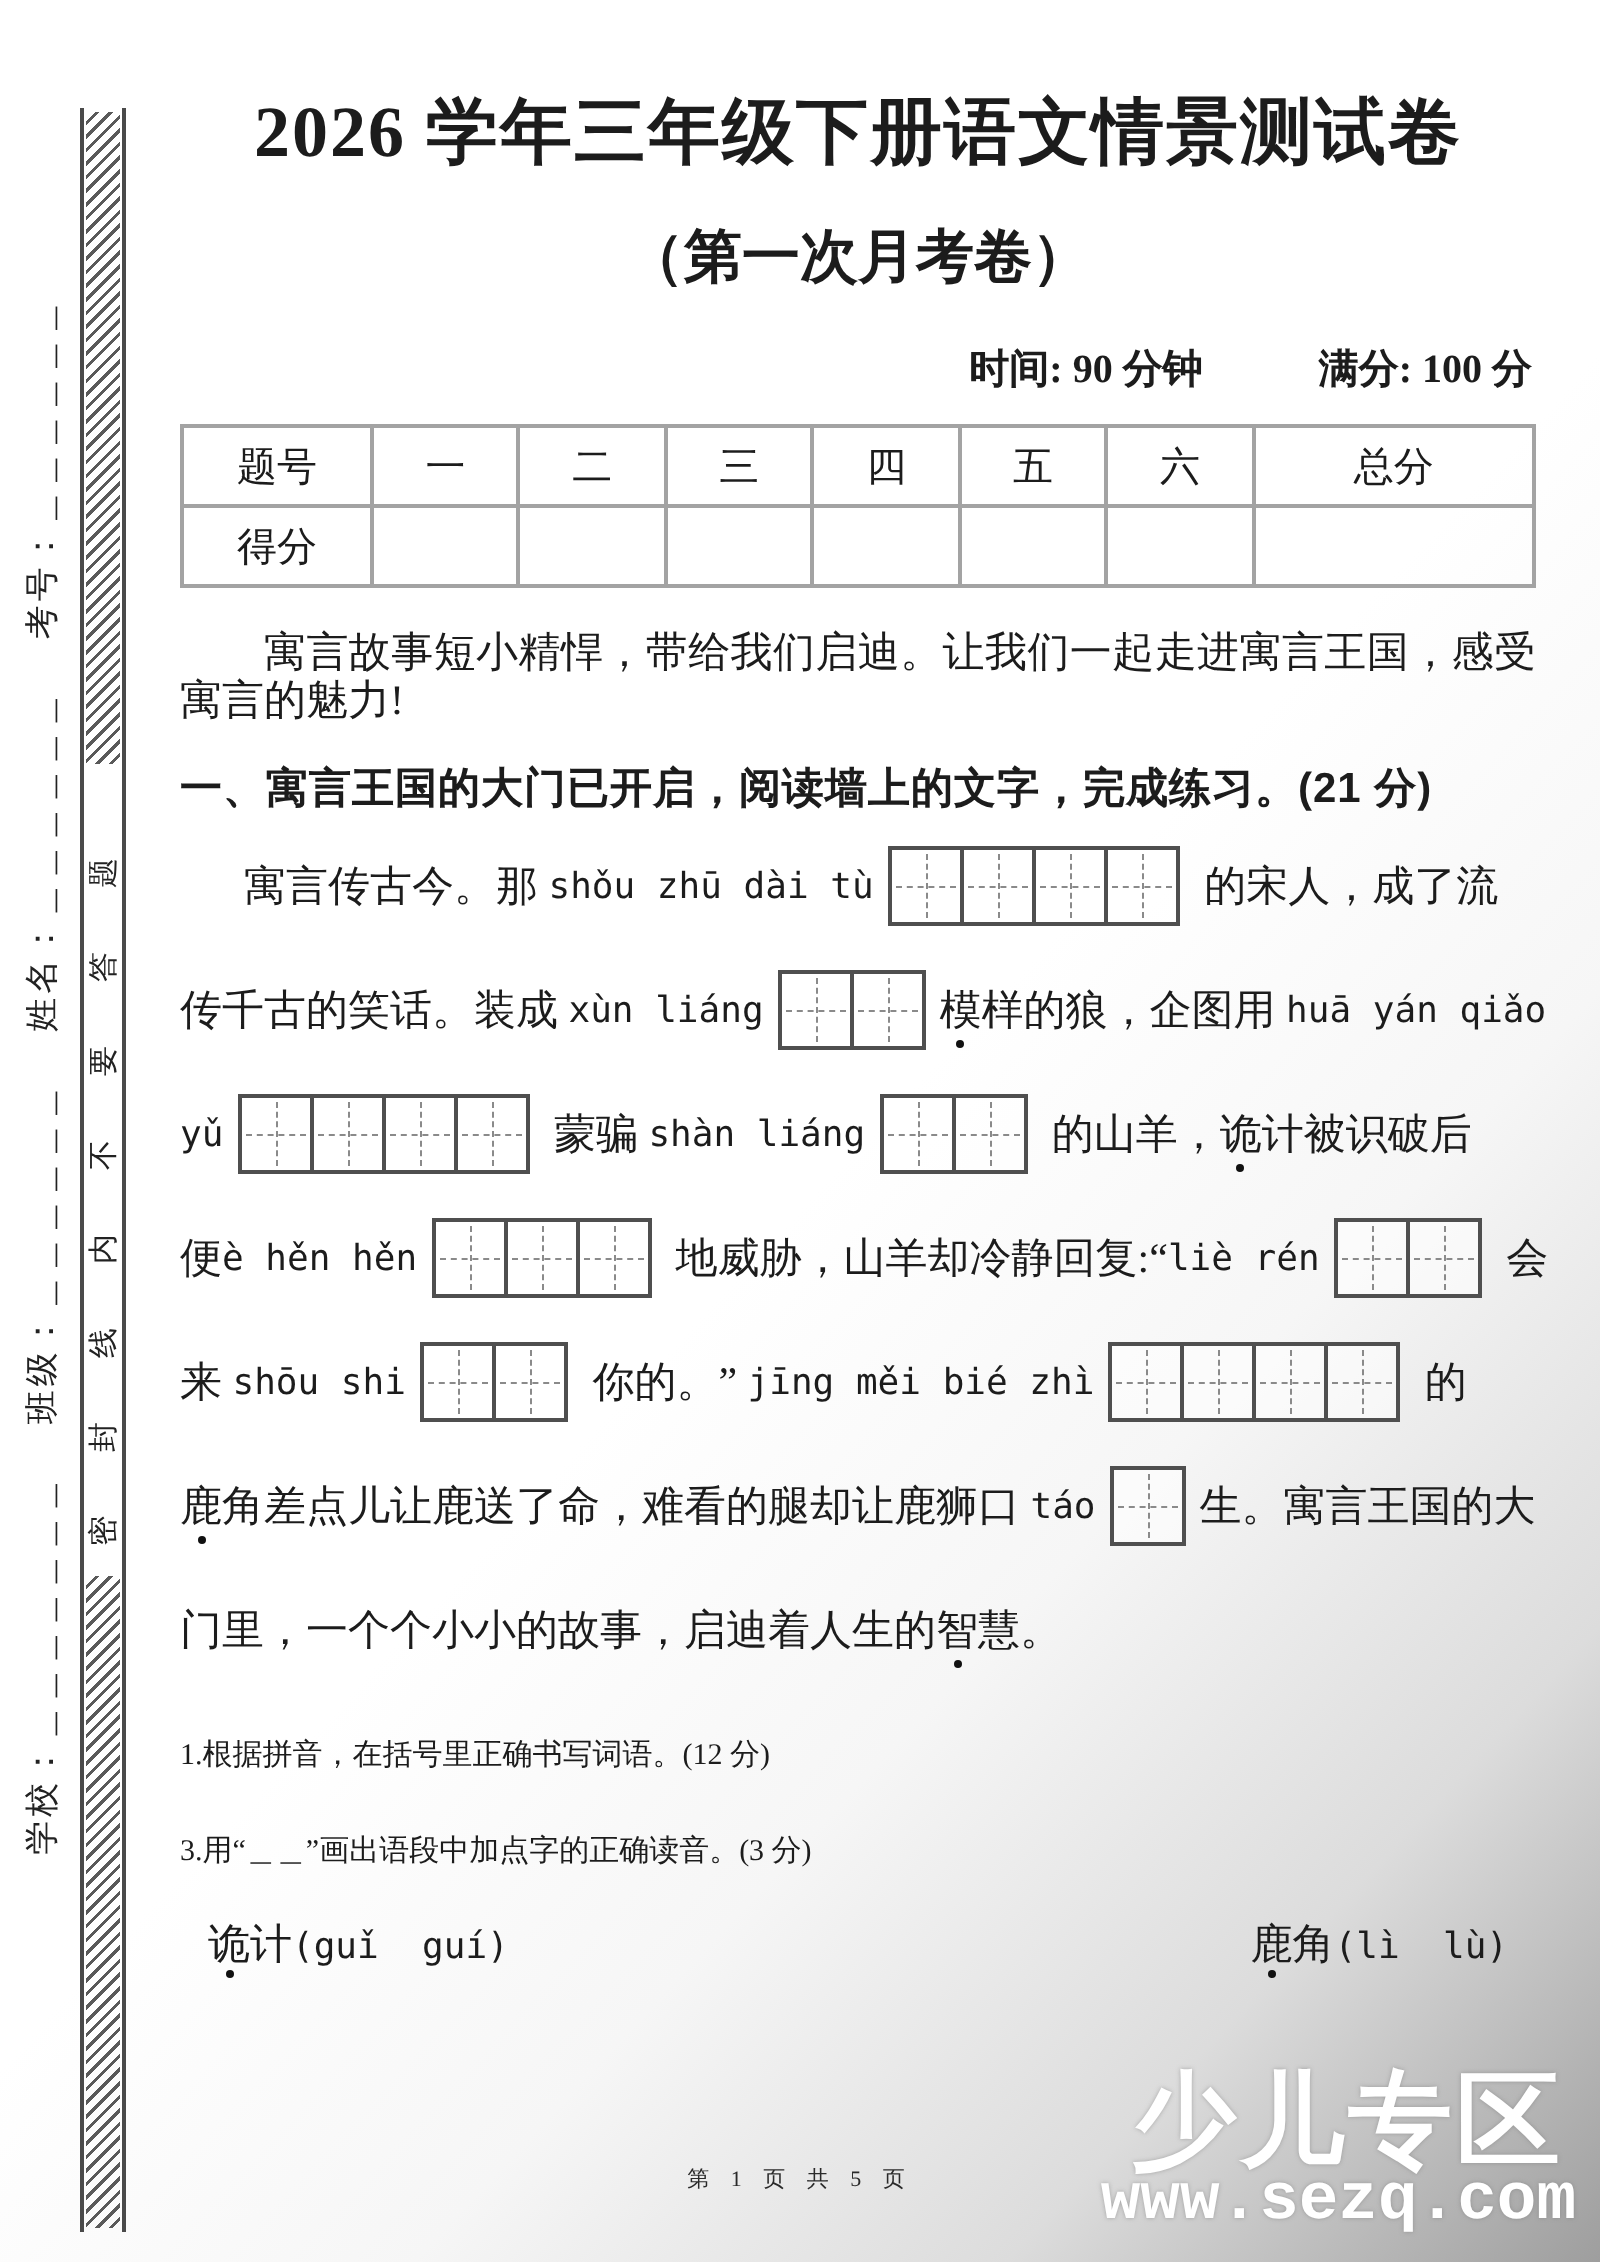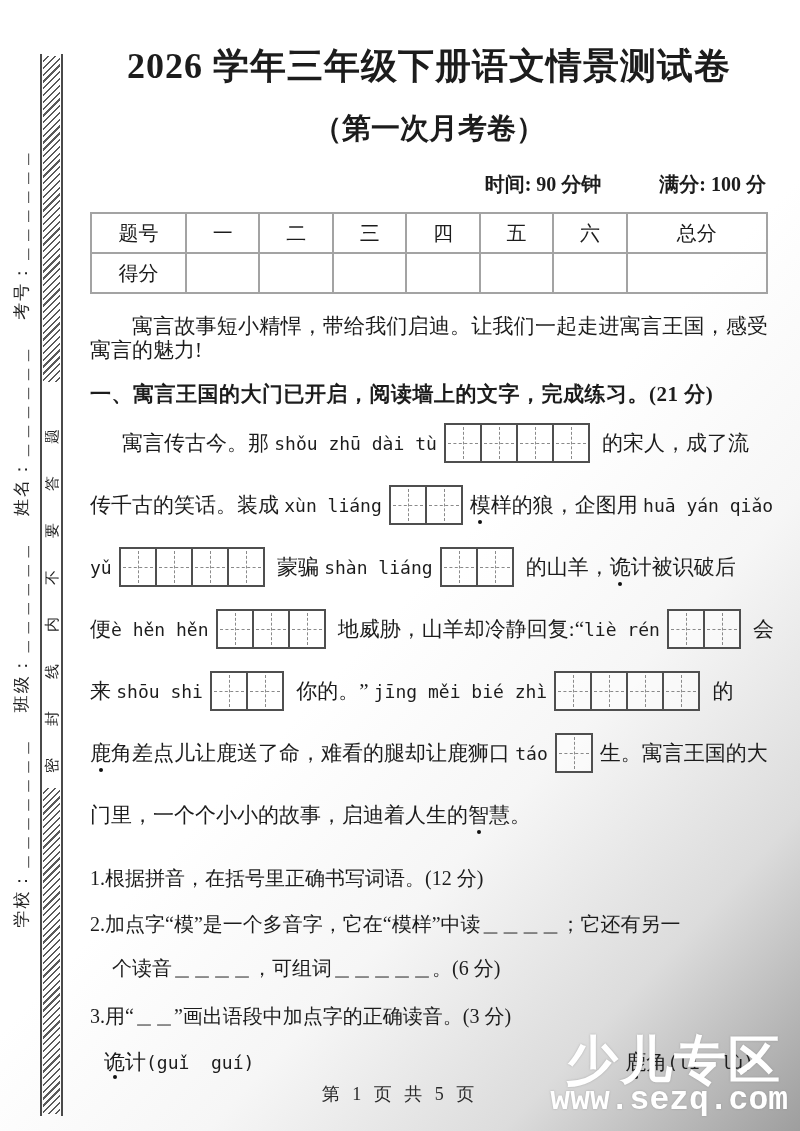--- a/index.html
+++ b/index.html
@@ -42,47 +42,47 @@
   
   table.score { margin-top:14px; width:100%; border-collapse:collapse; }
   table.score td, table.score th {
     border:2px solid #a3a3a3; height:40px; text-align:center;
     font-size:20px; font-weight:normal; font-family:"Liberation Serif",serif;
   }
   table.score .c0 { width:95px; }
   
   .intro { margin-top:20px; font-size:21px; line-height:24px; text-indent:2em; text-align:justify; }
   .sec-heading { margin-top:18px; font-size:21px; font-weight:bold;
-    font-family:Liberation Serif, serif; letter-spacing:.5px; }
+    font-family:Liberation Sans, sans-serif; letter-spacing:.5px; }
   
   .passage { margin-top:4px; }
   .pline { min-height:62px; display:flex; align-items:center; white-space:pre; font-size:21px; }
   .pline.indent { padding-left:32px; }
   .ptext { white-space:pre; }
   .pinyin { font-family:"DejaVu Sans Mono","Liberation Mono",monospace; font-size:18px; white-space:pre; }
   .boxgrid { display:inline-flex; margin:0 7px; }
   .boxcell { width:38px; height:40px; border:2px solid #4f4f4f; margin-left:-2px;
     position:relative; background:rgba(255,255,255,.55); }
   .boxcell:first-child { margin-left:0; }
   .boxcell::before { content:""; position:absolute; left:50%; top:2px; bottom:2px; border-left:1px dashed #8a8a8a; }
   .boxcell::after  { content:""; position:absolute; top:50%; left:2px; right:2px; border-top:1px dashed #8a8a8a; }
   .dotchar { position:relative; }
   .dotchar::after { content:""; position:absolute; left:50%; bottom:-5px;
     transform:translateX(-50%); width:4px; height:4px; border-radius:50%; background:#111; }
   
-  .qblock { font-size:20px; line-height:36px; }
+  .qblock { font-size:15px; line-height:36px; }
   .q1 { margin-top:14px; }
   .q2 { margin-top:10px; }
   .q2 .l2 { padding-left:22px; margin-top:8px; }
   .q3 { margin-top:12px; }
   .choices { margin-top:14px; display:flex; padding:0 14px 0 14px; justify-content:space-between; font-size:21px; }
   .choice-paren { font-family:"DejaVu Sans Mono","Liberation Mono",monospace; font-size:18px; white-space:pre; }
   
   .page-info { position:absolute; left:0; right:0; top:1082px; text-align:center;
-    font-size:18px; letter-spacing:4px; color:#2a2a2a; }
+    font-size:11px; letter-spacing:4px; color:#2a2a2a; }
   .wm-name { position:absolute; right:18px; top:1026px; font-size:52px; font-weight:bold;
     color:#ffffff; font-family:"Liberation Sans","DejaVu Sans",sans-serif; letter-spacing:2px;
     text-shadow:0 0 2px rgba(120,120,120,.55); }
   .wm-url { position:absolute; right:12px; top:1082px; font-size:33px; font-weight:bold;
     color:#ffffff; font-family:Liberation Mono, monospace;
     text-shadow:0 0 2px rgba(120,120,120,.55); }
 </style>
 </head>
 <body>
 
@@ -139,24 +139,20 @@
       <div class="pline indent"><span class="ptext">寓言传古今。那 </span><span class="pinyin">shǒu zhū dài tù</span><span class="boxgrid"><span class="boxcell"></span><span class="boxcell"></span><span class="boxcell"></span><span class="boxcell"></span></span><span class="ptext"> 的宋人，成了流</span></div>
       <div class="pline"><span class="ptext">传千古的笑话。装成 </span><span class="pinyin">xùn liáng</span><span class="boxgrid"><span class="boxcell"></span><span class="boxcell"></span></span><span class="dotchar">模</span><span class="ptext">样的狼，企图用 </span><span class="pinyin">huā yán qiǎo</span></div>
       <div class="pline"><span class="pinyin">yǔ</span><span class="boxgrid"><span class="boxcell"></span><span class="boxcell"></span><span class="boxcell"></span><span class="boxcell"></span></span><span class="ptext"> 蒙骗 </span><span class="pinyin">shàn liáng</span><span class="boxgrid"><span class="boxcell"></span><span class="boxcell"></span></span><span class="ptext"> 的山羊，</span><span class="dotchar">诡</span><span class="ptext">计被识破后</span></div>
       <div class="pline"><span class="ptext">便</span><span class="pinyin">è hěn hěn</span><span class="boxgrid"><span class="boxcell"></span><span class="boxcell"></span><span class="boxcell"></span></span><span class="ptext"> 地威胁，山羊却冷静回复:“</span><span class="pinyin">liè rén</span><span class="boxgrid"><span class="boxcell"></span><span class="boxcell"></span></span><span class="ptext"> 会</span></div>
       <div class="pline"><span class="ptext">来 </span><span class="pinyin">shōu shi</span><span class="boxgrid"><span class="boxcell"></span><span class="boxcell"></span></span><span class="ptext"> 你的。” </span><span class="pinyin">jīng měi bié zhì</span><span class="boxgrid"><span class="boxcell"></span><span class="boxcell"></span><span class="boxcell"></span><span class="boxcell"></span></span><span class="ptext"> 的</span></div>
       <div class="pline"><span class="dotchar">鹿</span><span class="ptext">角差点儿让鹿送了命，难看的腿却让鹿狮口 </span><span class="pinyin">táo</span><span class="boxgrid"><span class="boxcell"></span></span><span class="ptext">生。寓言王国的大</span></div>
       <div class="pline"><span class="ptext">门里，一个个小小的故事，启迪着人生的</span><span class="dotchar">智</span><span class="ptext">慧。</span></div>
     </div>
 
   <div class="qblock q1">1.根据拼音，在括号里正确书写词语。(12 分)</div>
-  <div class="qblock q2">
-    <div class="l1">2.加点字“模”是一个多音字，它在“模样”中读＿＿＿＿；它还有另一</div>
-    <div class="l2">个读音＿＿＿＿，可组词＿＿＿＿＿。(6 分)</div>
-  </div>
   <div class="qblock q3">3.用“＿＿”画出语段中加点字的正确读音。(3 分)</div>
 
   <div class="choices">
       <span><span class="dotchar">诡</span><span class="ptext">计</span><span class="choice-paren">(guǐ  guí)</span></span>
       <span><span class="dotchar">鹿</span><span class="ptext">角</span><span class="choice-paren">(lì  lù)</span></span>
     </div>
 </div>
 
 <div class="page-info">第 1 页 共 5 页</div>
 <div class="wm-name">少儿专区</div>

